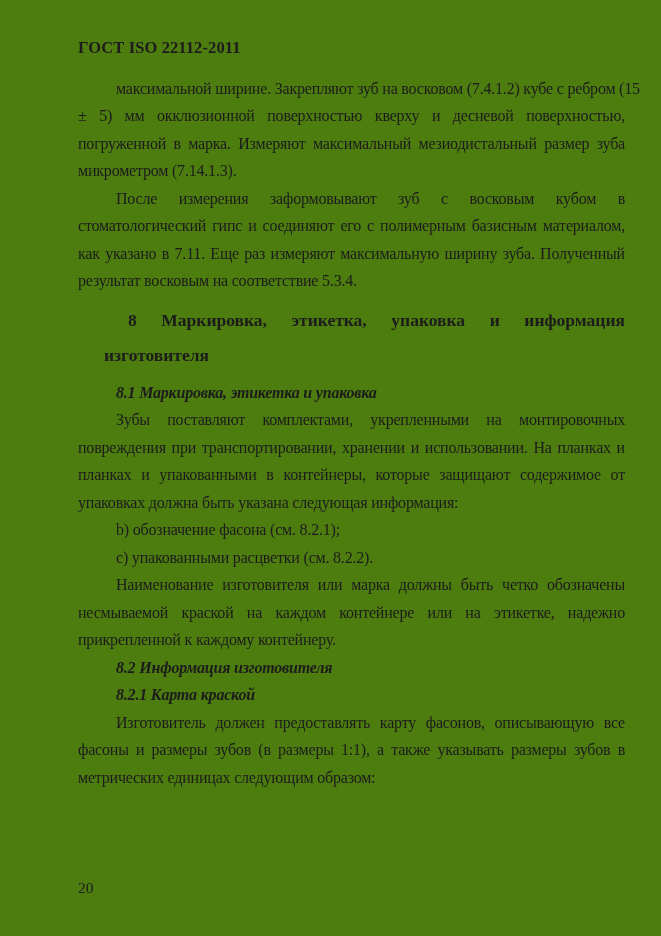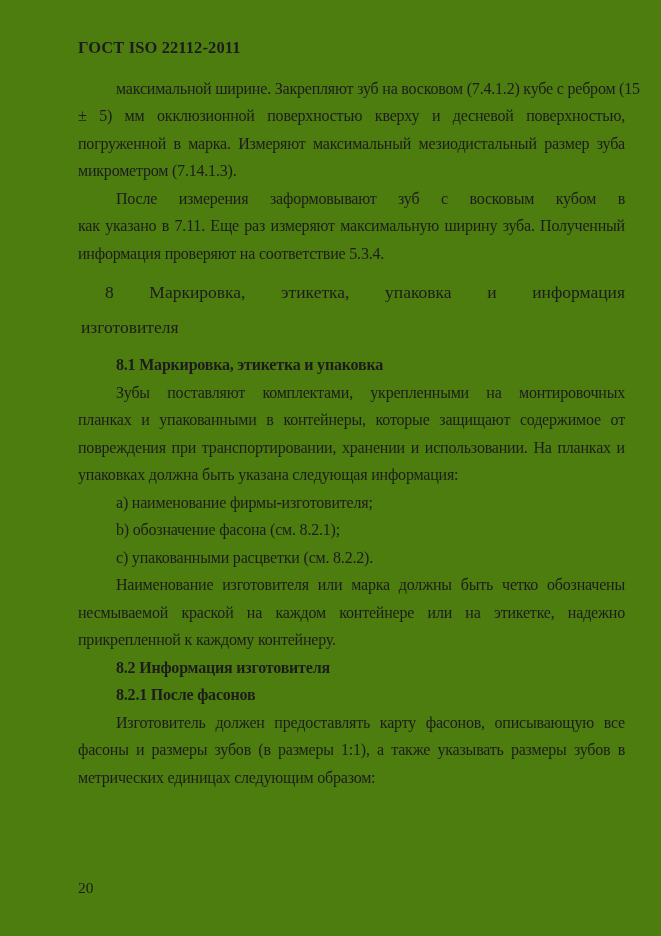--- a/index.html
+++ b/index.html
@@ -40,33 +40,34 @@
     white-space: nowrap;
   }
   .line.last {
     text-align-last: left;
     white-space: normal;
   }
   .line.first {
     text-indent: 38px;
   }
   .section-heading {
-    font-weight: 400;
+    font-weight: 700;
     font-size: 17.5px;
-    margin: 8px 0 6px 3px;
+    margin: 8px 0 6px 26px;
     letter-spacing: 0;
   }
   .section-heading .line {
     line-height: 35px;
   }
   .section-heading .line.first {
     text-indent: 24px;
   }
   .subsection-heading {
     font-weight: 700;
+    font-style: italic;
   }
   .page-number {
     position: absolute;
     left: 78px;
     top: 878px;
     font-size: 15.5px;
     line-height: 20px;
   }
 </style>
 </head>
@@ -77,55 +78,53 @@
     <div class="doc-header">ГОСТ ISO 22112-2011</div>
 
   <div class="block paragraph">
         <div class="line first">максимальной ширине. Закрепляют зуб на восковом (7.4.1.2) кубе с ребром (15</div>
         <div class="line">± 5) мм окклюзионной поверхностью кверху и десневой поверхностью,</div>
         <div class="line">погруженной в марка. Измеряют максимальный мезиодистальный размер зуба</div>
         <div class="line last">микрометром (7.14.1.3).</div>
       </div>
       <div class="block paragraph">
         <div class="line first">После измерения заформовывают зуб с восковым кубом в</div>
+        <div class="line">стоматологический гипс и соединяют его с полимерным базисным материалом,</div>
         <div class="line">как указано в 7.11. Еще раз измеряют максимальную ширину зуба. Полученный</div>
-        <div class="line last">информация проверяют на соответствие 5.3.4.</div>
+        <div class="line last">результат восковым на соответствие 5.3.4.</div>
       </div>
       <div class="block section-heading">
         <div class="line first">8 Маркировка, этикетка, упаковка и информация</div>
         <div class="line last">изготовителя</div>
       </div>
       <div class="block subsection-heading">
         <div class="line first last">8.1 Маркировка, этикетка и упаковка</div>
       </div>
       <div class="block paragraph">
         <div class="line first">Зубы поставляют комплектами, укрепленными на монтировочных</div>
+        <div class="line">повреждения при транспортировании, хранении и использовании. На планках и</div>
         <div class="line">планках и упакованными в контейнеры, которые защищают содержимое от</div>
-        <div class="line">повреждения при транспортировании, хранении и использовании. На планках и</div>
         <div class="line last">упаковках должна быть указана следующая информация:</div>
-      </div>
-      <div class="block list-item">
-        <div class="line first last">a) наименование фирмы-изготовителя;</div>
       </div>
       <div class="block list-item">
         <div class="line first last">b) обозначение фасона (см. 8.2.1);</div>
       </div>
       <div class="block list-item">
         <div class="line first last">c) упакованными расцветки (см. 8.2.2).</div>
       </div>
       <div class="block paragraph">
         <div class="line first">Наименование изготовителя или марка должны быть четко обозначены</div>
         <div class="line">несмываемой краской на каждом контейнере или на этикетке, надежно</div>
         <div class="line last">прикрепленной к каждому контейнеру.</div>
       </div>
       <div class="block subsection-heading">
         <div class="line first last">8.2 Информация изготовителя</div>
       </div>
       <div class="block subsection-heading">
-        <div class="line first last">8.2.1 После фасонов</div>
+        <div class="line first last">8.2.1 Карта краской</div>
       </div>
       <div class="block paragraph">
         <div class="line first">Изготовитель должен предоставлять карту фасонов, описывающую все</div>
         <div class="line">фасоны и размеры зубов (в размеры 1:1), а также указывать размеры зубов в</div>
         <div class="line last">метрических единицах следующим образом:</div>
       </div>
     </div>
   <div class="page-number">20</div>
 </div>
 

